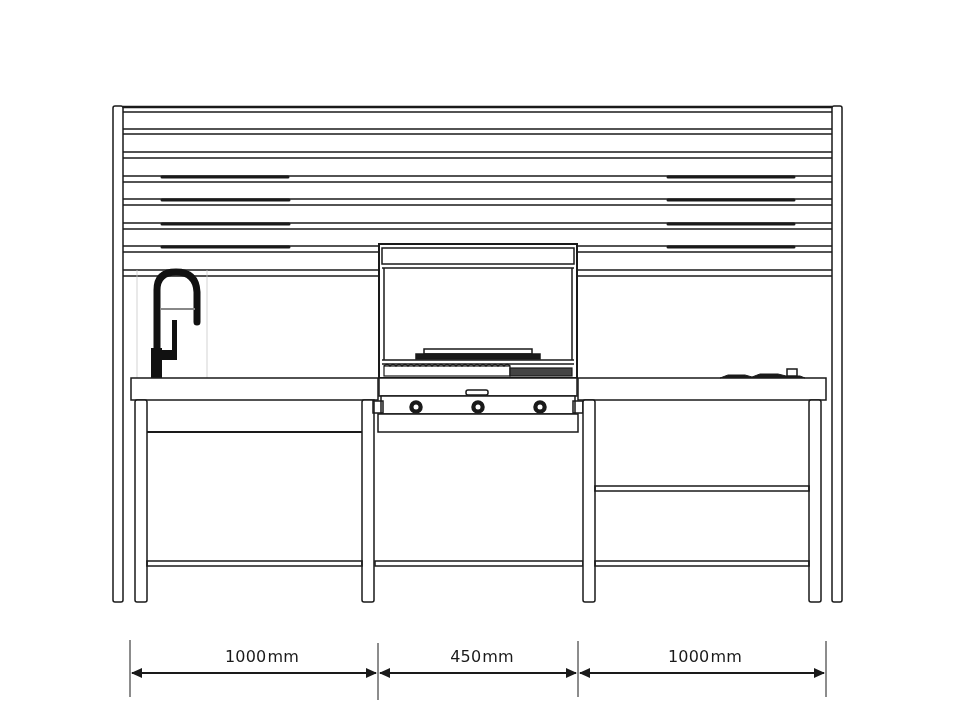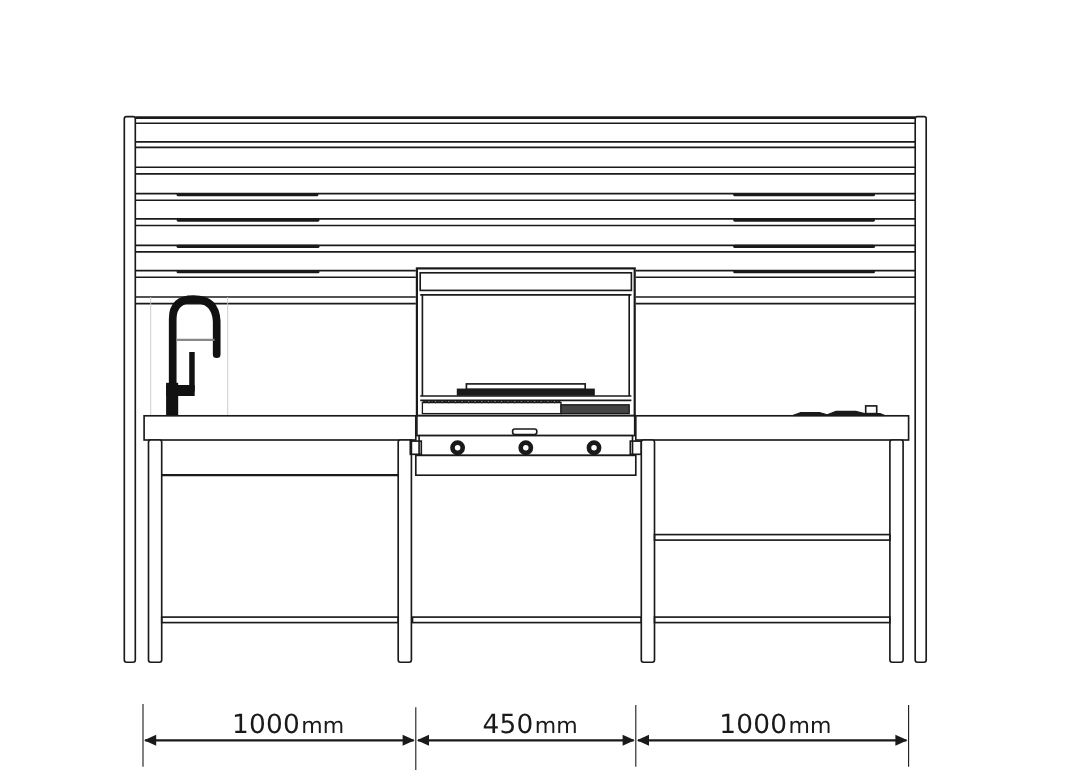--- a/index.html
+++ b/index.html
@@ -2,22 +2,22 @@
 <html><head>
 <meta charset="utf-8">
 <style>
   html, body { margin: 0; padding: 0; background: #ffffff; }
   body { width: 970px; height: 706px; overflow: hidden; position: relative;
          font-family: "DejaVu Sans", "Liberation Sans", sans-serif; }
   #stage { position: absolute; left: 0; top: 0; width: 970px; height: 706px; }
   svg { position: absolute; left: 0; top: 0; }
   .dim-label { position: absolute; top: 644px; color: #1a1a1a; font-size: 19px;
                white-space: nowrap; transform: translateX(-50%); letter-spacing: 0.2px; }
-  .dim-label .num { font-size: 24px; }
-  .dim-label .unit { font-size: 20px; margin-left: 1px; }
+  .dim-label .num { font-size: 16px; }
+  .dim-label .unit { font-size: 16px; margin-left: 1px; }
 </style>
 </head>
 <body>
 
 <div id="stage">
 <svg width="970" height="706" viewBox="0 0 970 706" xmlns="http://www.w3.org/2000/svg" fill="none" stroke="#1a1a1a" stroke-width="1.5">
 
   <g>
     <rect x="113" y="106" width="10" height="496" rx="2"></rect>
     <rect x="832" y="106" width="10" height="496" rx="2"></rect>

